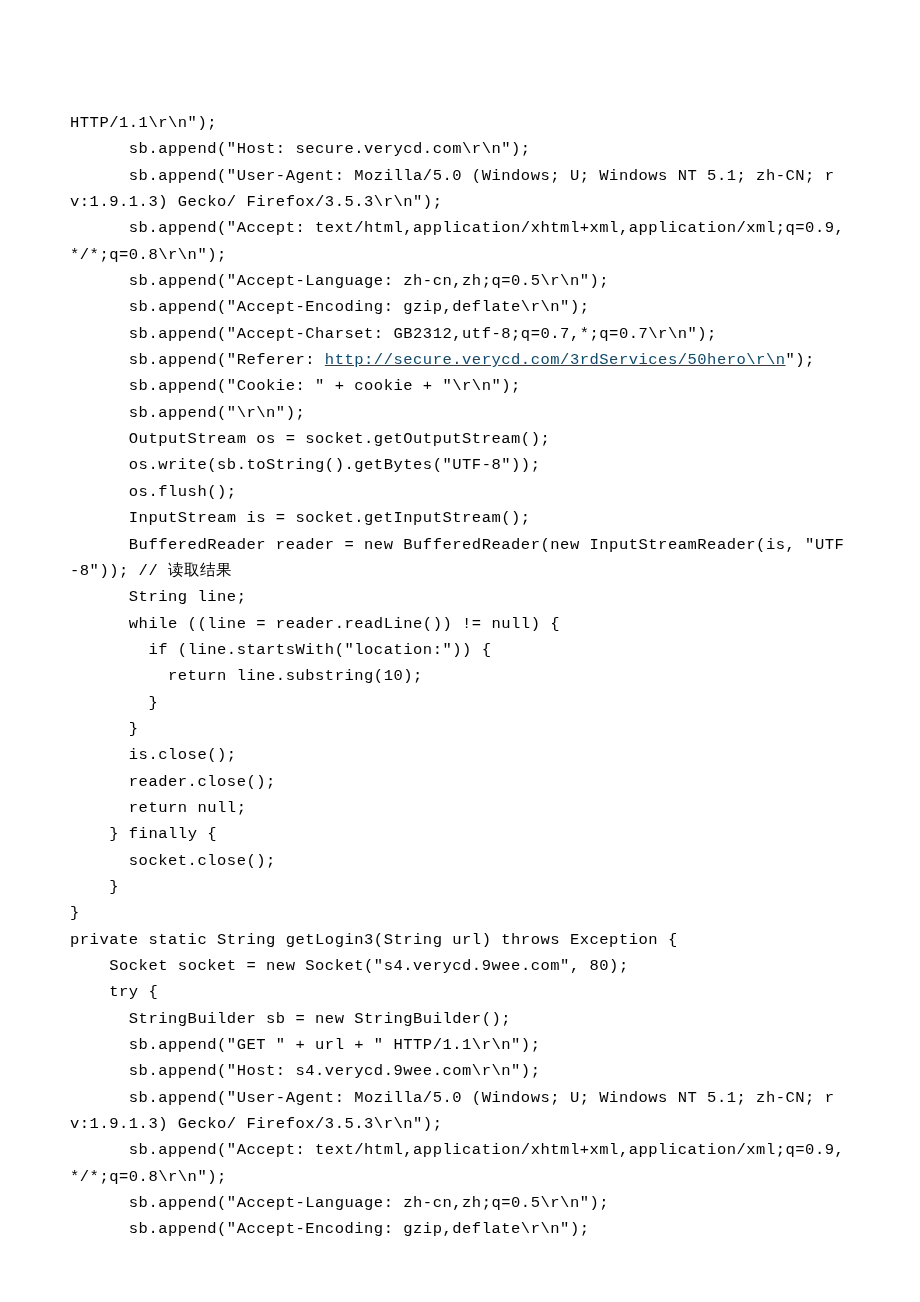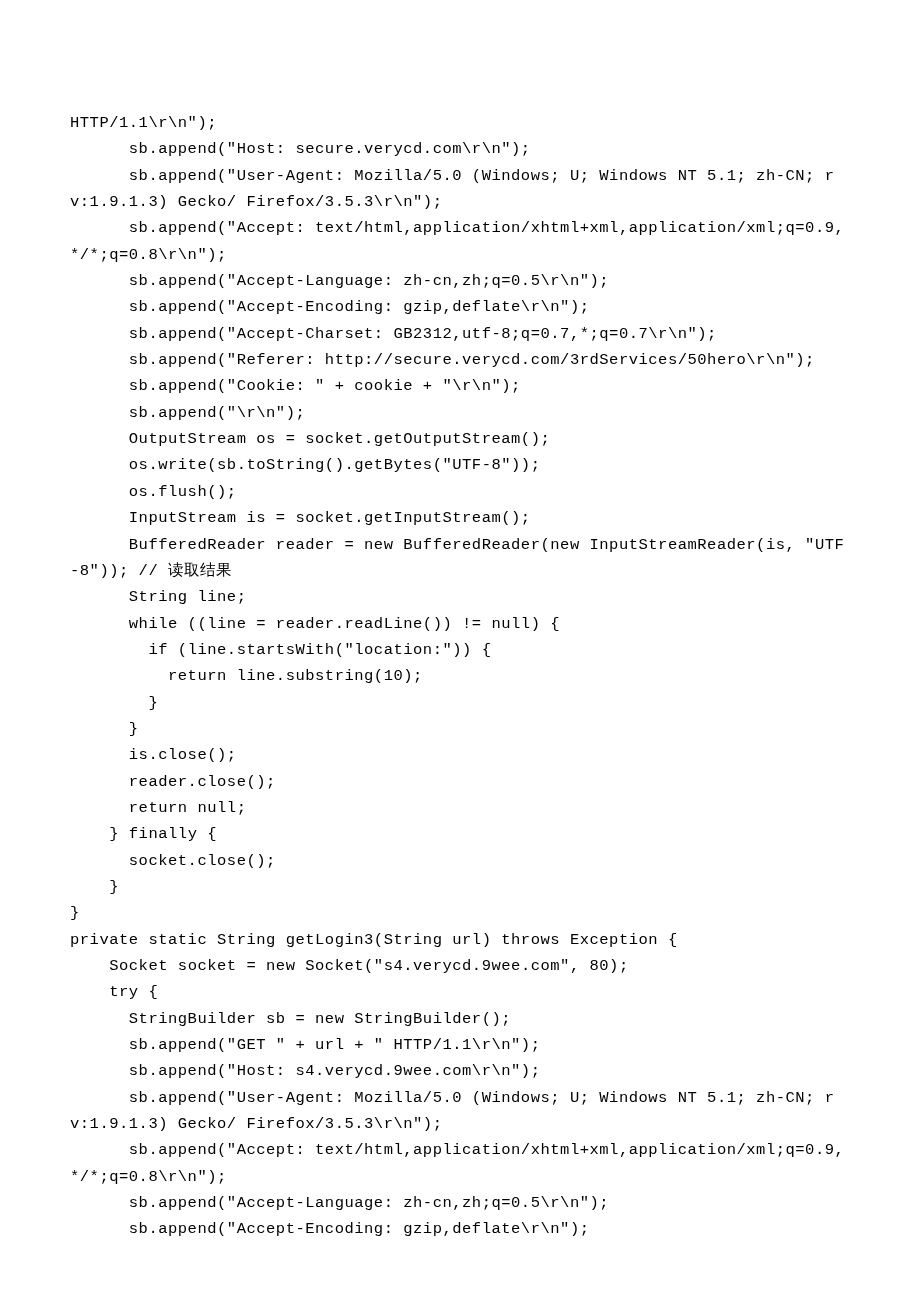--- a/index.html
+++ b/index.html
@@ -16,21 +16,22 @@
     min-height: 1302px;
     padding: 110px 70px 90px 70px;
     box-sizing: border-box;
     letter-spacing: 0.5px;
   }
   .code {
     white-space: pre-wrap;
     word-break: break-all;
   }
   .link {
-    color: #000000;
+    color: #0c4a6e;
+    text-decoration: underline;
   }
 </style>
 </head>
 <body>
 
 <div class="page">
   <div class="code" id="code-container"><div>HTTP/1.1\r\n");</div><div>      sb.append("Host: secure.verycd.com\r\n");</div><div>      sb.append("User-Agent: Mozilla/5.0 (Windows; U; Windows NT 5.1; zh-CN; rv:1.9.1.3) Gecko/ Firefox/3.5.3\r\n");</div><div>      sb.append("Accept: text/html,application/xhtml+xml,application/xml;q=0.9,*/*;q=0.8\r\n");</div><div>      sb.append("Accept-Language: zh-cn,zh;q=0.5\r\n");</div><div>      sb.append("Accept-Encoding: gzip,deflate\r\n");</div><div>      sb.append("Accept-Charset: GB2312,utf-8;q=0.7,*;q=0.7\r\n");</div><div><span>      sb.append("Referer: </span><span class="link">http://secure.verycd.com/3rdServices/50hero\r\n</span><span>");</span></div><div>      sb.append("Cookie: " + cookie + "\r\n");</div><div>      sb.append("\r\n");</div><div>      OutputStream os = socket.getOutputStream();</div><div>      os.write(sb.toString().getBytes("UTF-8"));</div><div>      os.flush();</div><div>      InputStream is = socket.getInputStream();</div><div>      BufferedReader reader = new BufferedReader(new InputStreamReader(is, "UTF-8")); // 读取结果</div><div>      String line;</div><div>      while ((line = reader.readLine()) != null) {</div><div>        if (line.startsWith("location:")) {</div><div>          return line.substring(10);</div><div>        }</div><div>      }</div><div>      is.close();</div><div>      reader.close();</div><div>      return null;</div><div>    } finally {</div><div>      socket.close();</div><div>    }</div><div>}</div><div>private static String getLogin3(String url) throws Exception {</div><div>    Socket socket = new Socket("s4.verycd.9wee.com", 80);</div><div>    try {</div><div>      StringBuilder sb = new StringBuilder();</div><div>      sb.append("GET " + url + " HTTP/1.1\r\n");</div><div>      sb.append("Host: s4.verycd.9wee.com\r\n");</div><div>      sb.append("User-Agent: Mozilla/5.0 (Windows; U; Windows NT 5.1; zh-CN; rv:1.9.1.3) Gecko/ Firefox/3.5.3\r\n");</div><div>      sb.append("Accept: text/html,application/xhtml+xml,application/xml;q=0.9,*/*;q=0.8\r\n");</div><div>      sb.append("Accept-Language: zh-cn,zh;q=0.5\r\n");</div><div>      sb.append("Accept-Encoding: gzip,deflate\r\n");</div></div>
 </div>
 
 </body></html>

